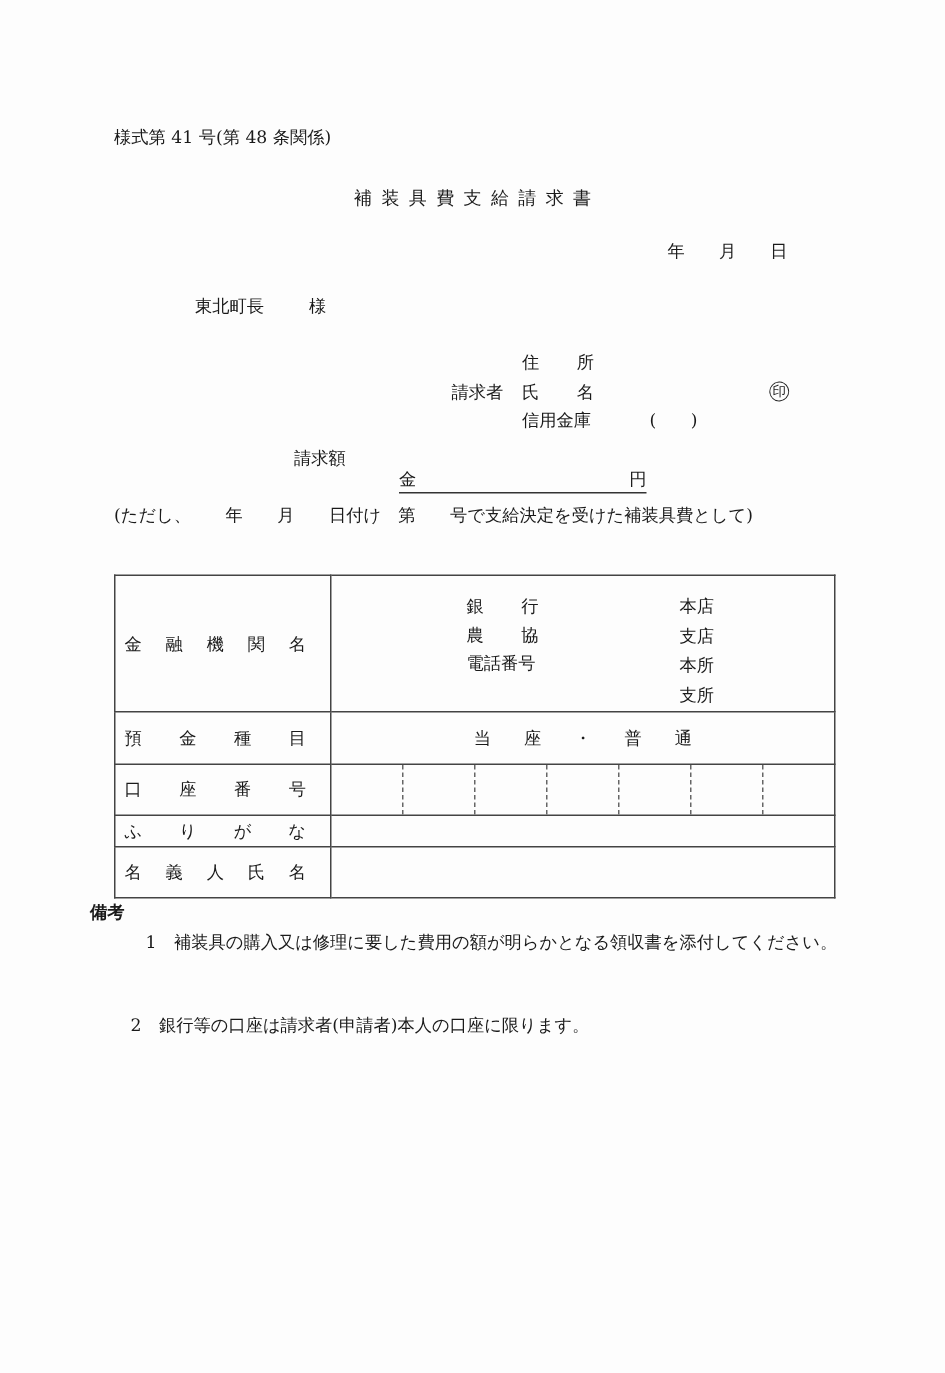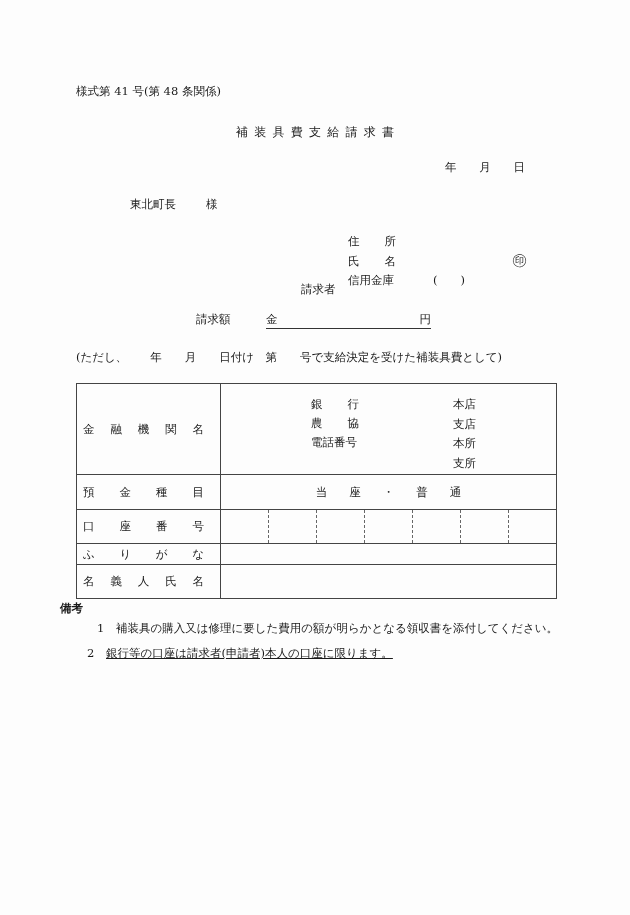--- a/index.html
+++ b/index.html
@@ -10,30 +10,30 @@
   }
   .abs { position: absolute; white-space: nowrap; line-height: 1; }
   .spread { display: flex; justify-content: space-between; }
   #form-label { left: 76px; top: 86px; }
   #doc-title { left: 236px; top: 126px; width: 158px; font-size: 12px; }
   #date-line { left: 445px; top: 162px; width: 80px; }
   #addressee { left: 102px; top: 199px; margin-left: 28px; }
   #addressee .honor { margin-left: 30px; }
 
   #req-addr { left: 348px; top: 236px; width: 48px; }
-  #req-label { left: 301px; top: 256px; margin-top: 28px; }
+  #req-label { left: 301px; top: 256px; }
   #req-name { left: 348px; top: 256px; width: 48px; }
   #seal { left: 512px; top: 253px; font-size: 15px; }
   #req-tel { left: 348px; top: 275px; }
   #tel-paren { left: 433px; top: 275px; width: 32px; }
 
-  #amount-label { left: 196px; top: 314px; text-align: right; }
+  #amount-label { left: 196px; top: 300px; text-align: right; }
   #amount-line { left: 266px; top: 314px; width: 165px; border-bottom: 1px solid #333; padding-bottom: 2px; }
 
-  #note-line { left: 76px; top: 352px; text-align: center; }
+  #note-line { left: 76px; top: 338px; text-align: center; }
 
   table#bank {
     position: absolute; left: 76px; top: 383px; width: 481px;
     border-collapse: collapse; border: 1.5px solid #444;
   }
   #bank td { border: 1px solid #444; padding: 0; font-size: 11.5px; vertical-align: middle; }
   #bank td.head { width: 132px; padding: 0 5px 0 6px; }
   #bank .head .spread { width: 121px; }
   tr.r-inst td { height: 90px; }
   tr.r-type td { height: 34px; }
@@ -49,21 +49,21 @@
   .type-row { display: flex; justify-content: center; }
   .type-row span { margin: 0 11px; }
 
   .acct-cells { display: flex; height: 33px; }
   .acct-cells div { flex: 1; border-right: 1px dashed #666; }
   .acct-cells div:last-child { border-right: none; }
   .acct-cells div:nth-child(1) { border-right-style: dashed; }
 
   #remarks-title { left: 60px; top: 603px; font-weight: bold; }
   #remark-1 { left: 97px; top: 623px; }
-  #remark-2 { left: 87px; top: 648px; text-decoration: underline; }
+  #remark-2 { left: 87px; top: 678px; }
   .num { display: inline-block; width: 19px; }
 </style>
 </head>
 <body>
 
 <div class="abs" id="form-label">様式第 41 号(第 48 条関係)</div>
 
 <div class="abs spread" id="doc-title">
   <span>補</span>
   <span>装</span>

